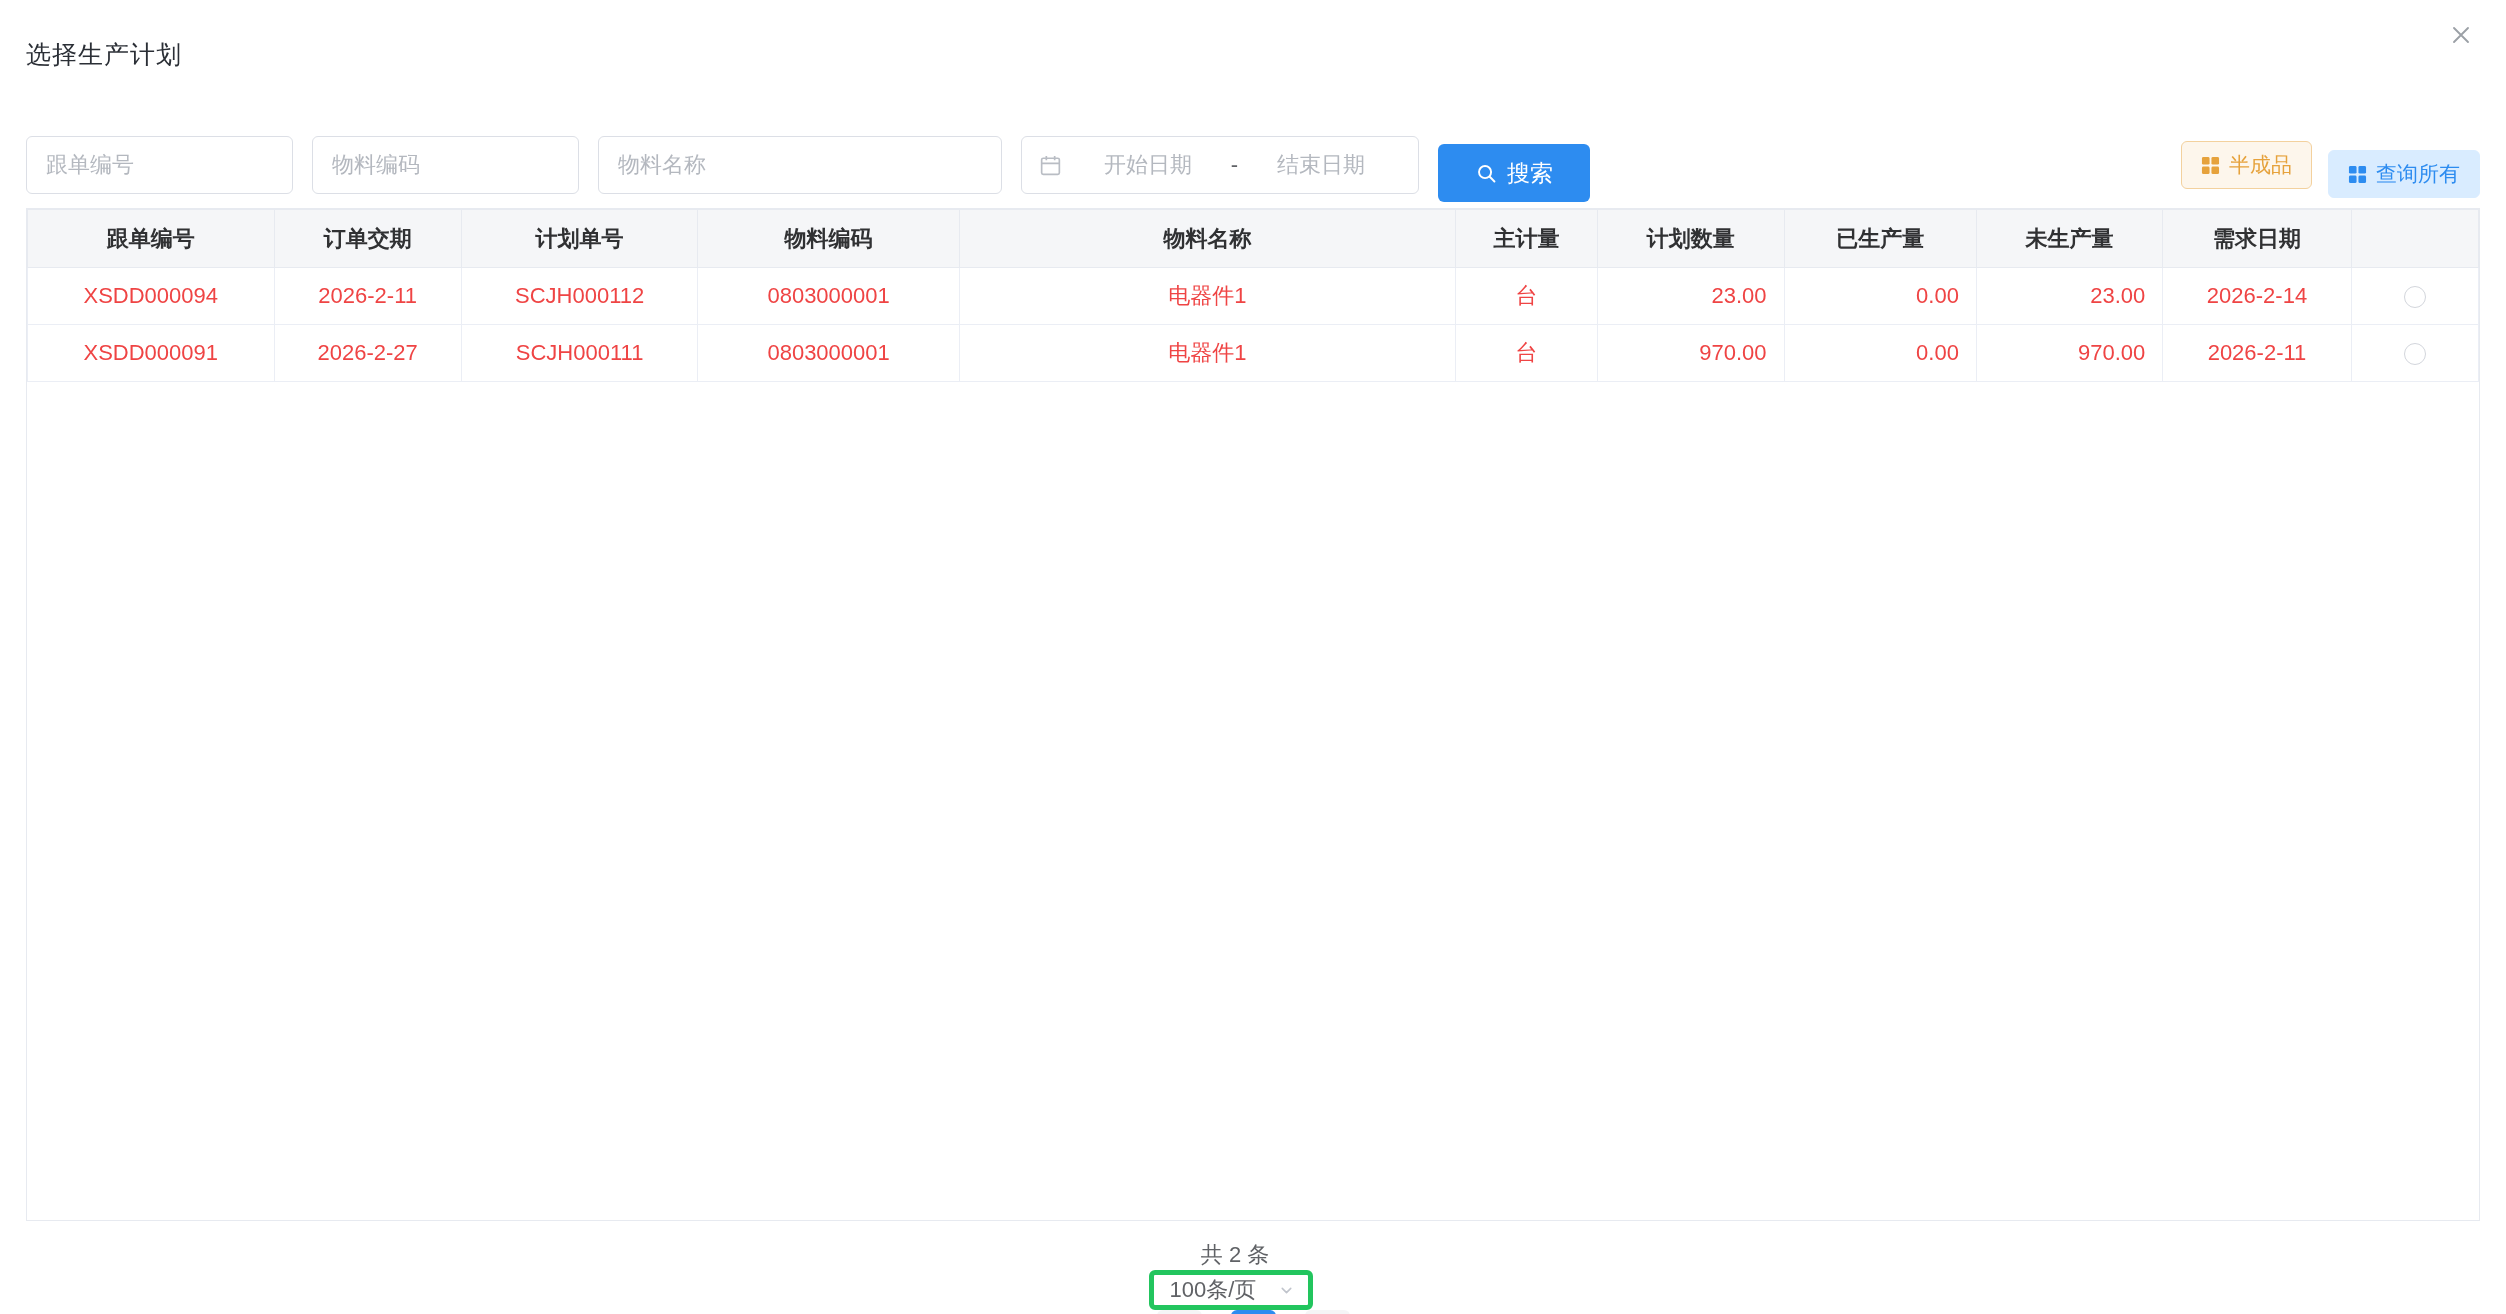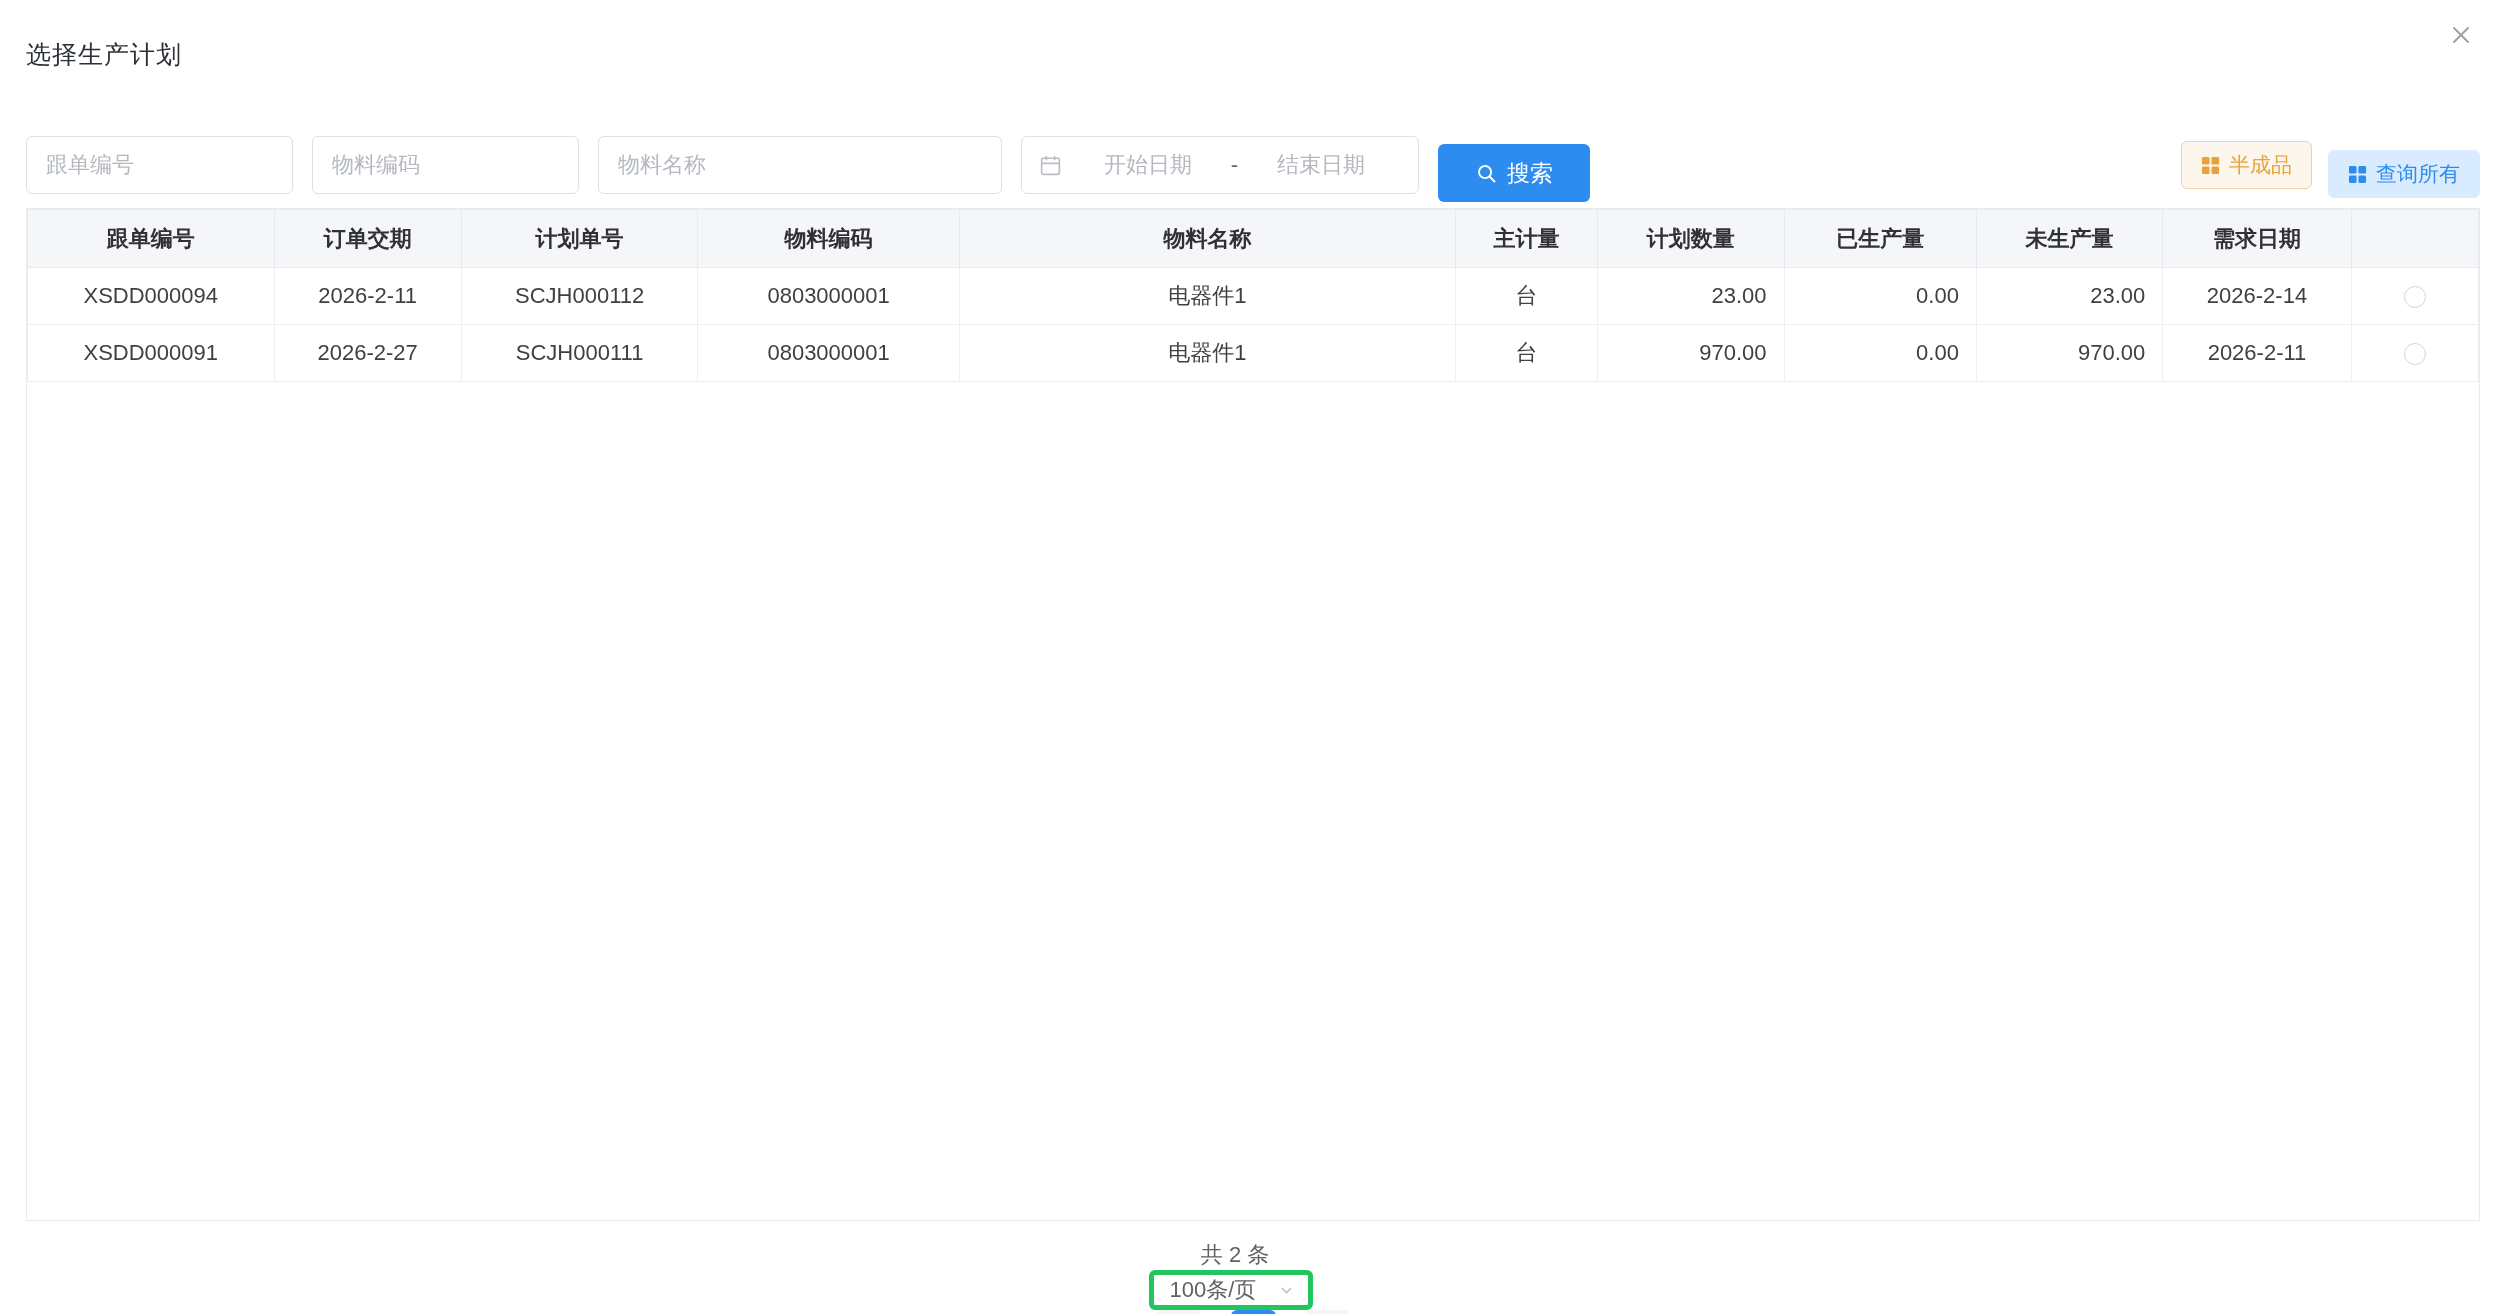--- a/index.html
+++ b/index.html
@@ -27,21 +27,21 @@
   .search-btn { height:58px; width:152px; border:none; border-radius:6px; background:var(--primary); color:#fff; font-size:23px; display:flex; align-items:center; justify-content:center; gap:9px; cursor:pointer; font-family:inherit;margin-top:16px; }
 
   .right-group { margin-left:auto; display:flex; align-items:center; gap:16px; }
   .pill-btn { height:48px; border-radius:6px; display:flex; align-items:center; gap:9px; padding:0 19px; font-size:21px; cursor:pointer; border:1px solid transparent; font-family:inherit; }
   .pill-warning { background:#fdf6ec; border-color:#f3d19e; color:var(--warning); }
   .pill-primary { background:#d9ecff; border-color:#d9ecff; color:var(--primary);margin-top:18px; }
 
   .table-wrap { position:absolute; left:26px; right:26px; top:208px; height:1013px; border:1px solid #e7eaf0; background:#fff; overflow:hidden; }
   table { width:100%; border-collapse:collapse; table-layout:fixed; }
   th { height:58px; background:#f5f6f8; font-size:22px; font-weight:bold; color:#303133; border:1px solid #e7eaf0; padding:0 10px; text-align:center; }
-  td { height:57px; font-size:22px; color:#404040; border:1px solid #ebeef5; padding:0 12px; text-align:center; background:#fff; }
+  td { height:57px; font-size:22px; color:#ef4444; border:1px solid #ebeef5; padding:0 12px; text-align:center; background:#fff; }
   td.num { text-align:right; padding-right:17px; }
   .radio-circle { display:inline-block; width:22px; height:22px; border:1px solid #d3d6dc; border-radius:50%; background:#fff; cursor:pointer; vertical-align:middle; }
 
   .footer-bar { position:absolute; left:26px; right:26px; top:1240px; height:60px; display:flex; align-items:center;flex-direction:column; }
   .total-text { font-size:22px; color:#606266; margin-right:36px; }
   .page-size { width:164px; height:51px; border:5px solid #22c55e; border-radius:6px; display:flex; align-items:center; justify-content:space-between; padding:0 13px 0 16px; font-size:22px; color:#606266; cursor:pointer; margin-right:45px; background:#fff; }
   .pager { display:flex; align-items:center; gap:29px; }
   .page-nav { width:45px; height:45px; border-radius:6px; background:#f5f5f6; display:flex; align-items:center; justify-content:center; cursor:pointer; border:none; }
   .page-nav.prev { color:#c6c9ce; }
   .page-nav.next { color:#8f939a; }

